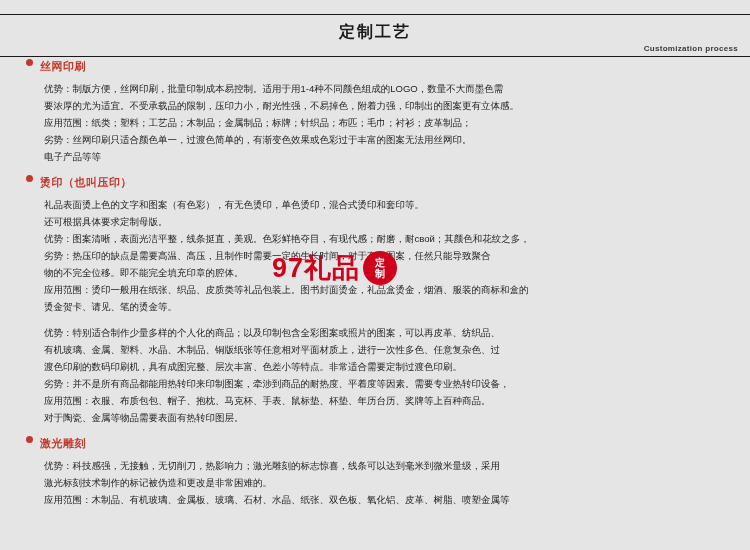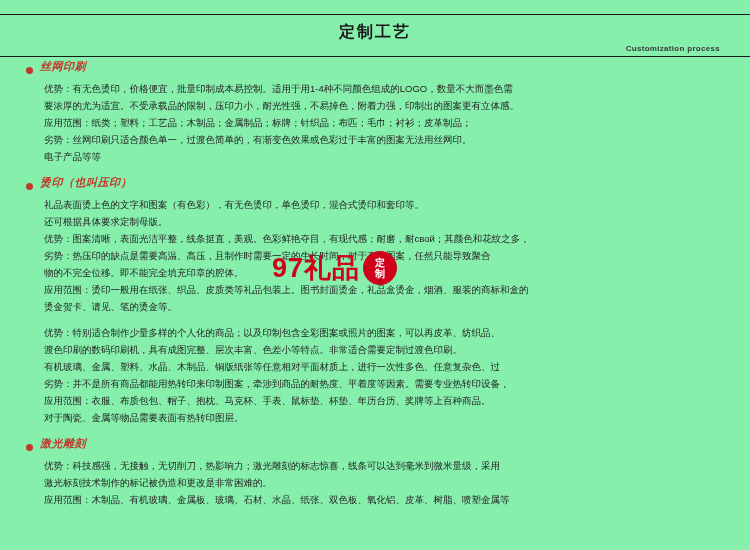--- a/index.html
+++ b/index.html
@@ -6,21 +6,21 @@
   html, body {
     margin: 0; padding: 0;
     width: 750px; height: 550px;
     background: #ffffff;
     font-family: "Liberation Sans", sans-serif;
   }
   .page {
     position: relative;
     width: 750px; height: 550px;
     overflow: hidden;
-    background: #86efac;
+    background: #e5e5e5;
   }
 
   
   .header {
     position: relative;
     padding-top: 22px;
     text-align: center;
   }
   .header-title {
     font-size: 16px;
@@ -33,42 +33,41 @@
     left: 0; right: 0; top: 14px;
     border-top: 1px solid #1a1a1a;
   }
   .header-rule-bot {
     position: absolute;
     left: 0; right: 0; top: 56px;
     border-top: 1px solid #1a1a1a;
   }
   .header-sub {
     position: absolute;
-    right: 30px;
+    right: 12px;
     top: 44px;
     font-size: 8px;
     font-weight: bold;
     color: #3a3a3a;
     letter-spacing: 0.3px;
   }
 
   
   .content {
     position: relative;
     padding: 16px 14px 0 14px;
   }
 
   .section { margin-bottom: 11px; }
 
   .sec-head {
     display: flex;
-    align-items: flex-end;
+    align-items: flex-start;
     margin-left: 12px;
     margin-bottom: 7px;
-    font-style: italic;
   }
   .bullet {
     width: 7px; height: 7px;
     border-radius: 50%;
     background: #c0392b;
     margin-right: 7px;
     flex: 0 0 auto;
   }
   .sec-title {
     font-size: 11px;
@@ -132,21 +131,21 @@
     <div class="header-sub">Customization process</div>
   </div>
 
   <div class="content">
 
     <div class="section">
       <div class="sec-head">
         <span class="bullet"></span>
         <span class="sec-title">丝网印刷</span>
       </div>
-      <p class="para">优势：有无色烫印，价格便宜，批量印制成本易控制。适用于用1-4种不同颜色组成的LOGO，数量不大而墨色需</p>
+      <p class="para">优势：制版方便，丝网印刷，批量印制成本易控制。适用于用1-4种不同颜色组成的LOGO，数量不大而墨色需</p>
       <p class="para">要浓厚的尤为适宜。不受承载品的限制，压印力小，耐光性强，不易掉色，附着力强，印制出的图案更有立体感。</p>
       <p class="para">应用范围：纸类；塑料；工艺品；木制品；金属制品；标牌；针织品；布匹；毛巾；衬衫；皮革制品；</p>
       <p class="para">劣势：丝网印刷只适合颜色单一，过渡色简单的，有渐变色效果或色彩过于丰富的图案无法用丝网印。</p>
       <p class="para">电子产品等等</p>
     </div>
 
     <div class="section">
       <div class="sec-head">
         <span class="bullet"></span>
         <span class="sec-title">烫印（也叫压印）</span>
@@ -155,22 +154,22 @@
       <p class="para">还可根据具体要求定制母版。</p>
       <p class="para">优势：图案清晰，表面光洁平整，线条挺直，美观。色彩鲜艳夺目，有现代感；耐磨，耐свой；其颜色和花纹之多，</p>
       <p class="para">劣势：热压印的缺点是需要高温、高压，且制作时需要一定的生长时间，对于有的图案，任然只能导致聚合</p>
       <p class="para">物的不完全位移。即不能完全填充印章的腔体。</p>
       <p class="para">应用范围：烫印一般用在纸张、织品、皮质类等礼品包装上。图书封面烫金，礼品盒烫金，烟酒、服装的商标和盒的</p>
       <p class="para">烫金贺卡、请见、笔的烫金等。</p>
     </div>
 
     <div class="section">
       <p class="para">优势：特别适合制作少量多样的个人化的商品；以及印制包含全彩图案或照片的图案，可以再皮革、纺织品、</p>
+      <p class="para">有机玻璃、金属、塑料、水晶、木制品、铜版纸张等任意相对平面材质上，进行一次性多色、任意复杂色、过</p>
       <p class="para">渡色印刷的数码印刷机，具有成图完整、层次丰富、色差小等特点。非常适合需要定制过渡色印刷。</p>
-      <p class="para">有机玻璃、金属、塑料、水晶、木制品、铜版纸张等任意相对平面材质上，进行一次性多色、任意复杂色、过</p>
       <p class="para">劣势：并不是所有商品都能用热转印来印制图案，牵涉到商品的耐热度、平着度等因素。需要专业热转印设备，</p>
       <p class="para">应用范围：衣服、布质包包、帽子、抱枕、马克杯、手表、鼠标垫、杯垫、年历台历、奖牌等上百种商品。</p>
       <p class="para">对于陶瓷、金属等物品需要表面有热转印图层。</p>
     </div>
 
     <div class="section">
       <div class="sec-head">
         <span class="bullet"></span>
         <span class="sec-title">激光雕刻</span>
       </div>

